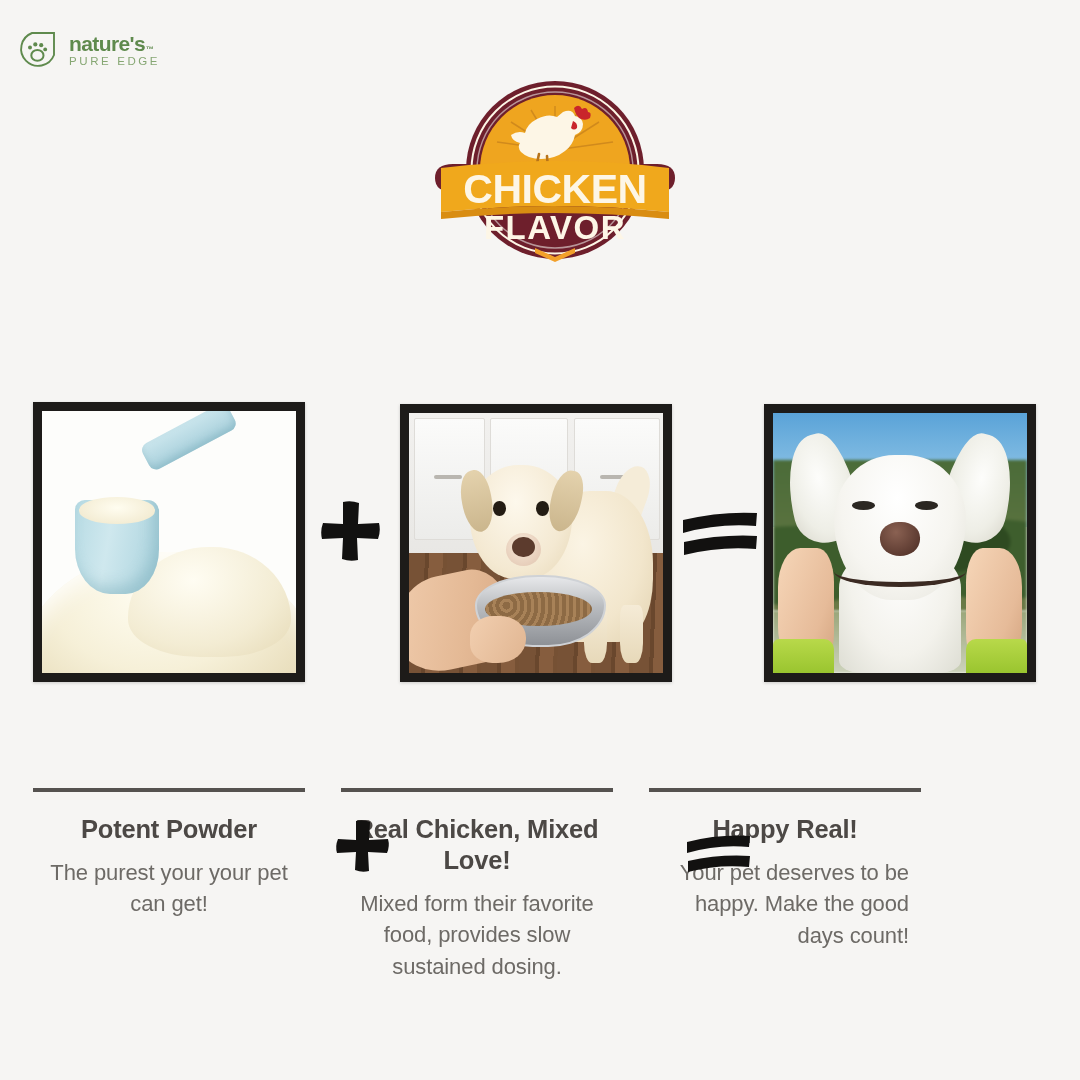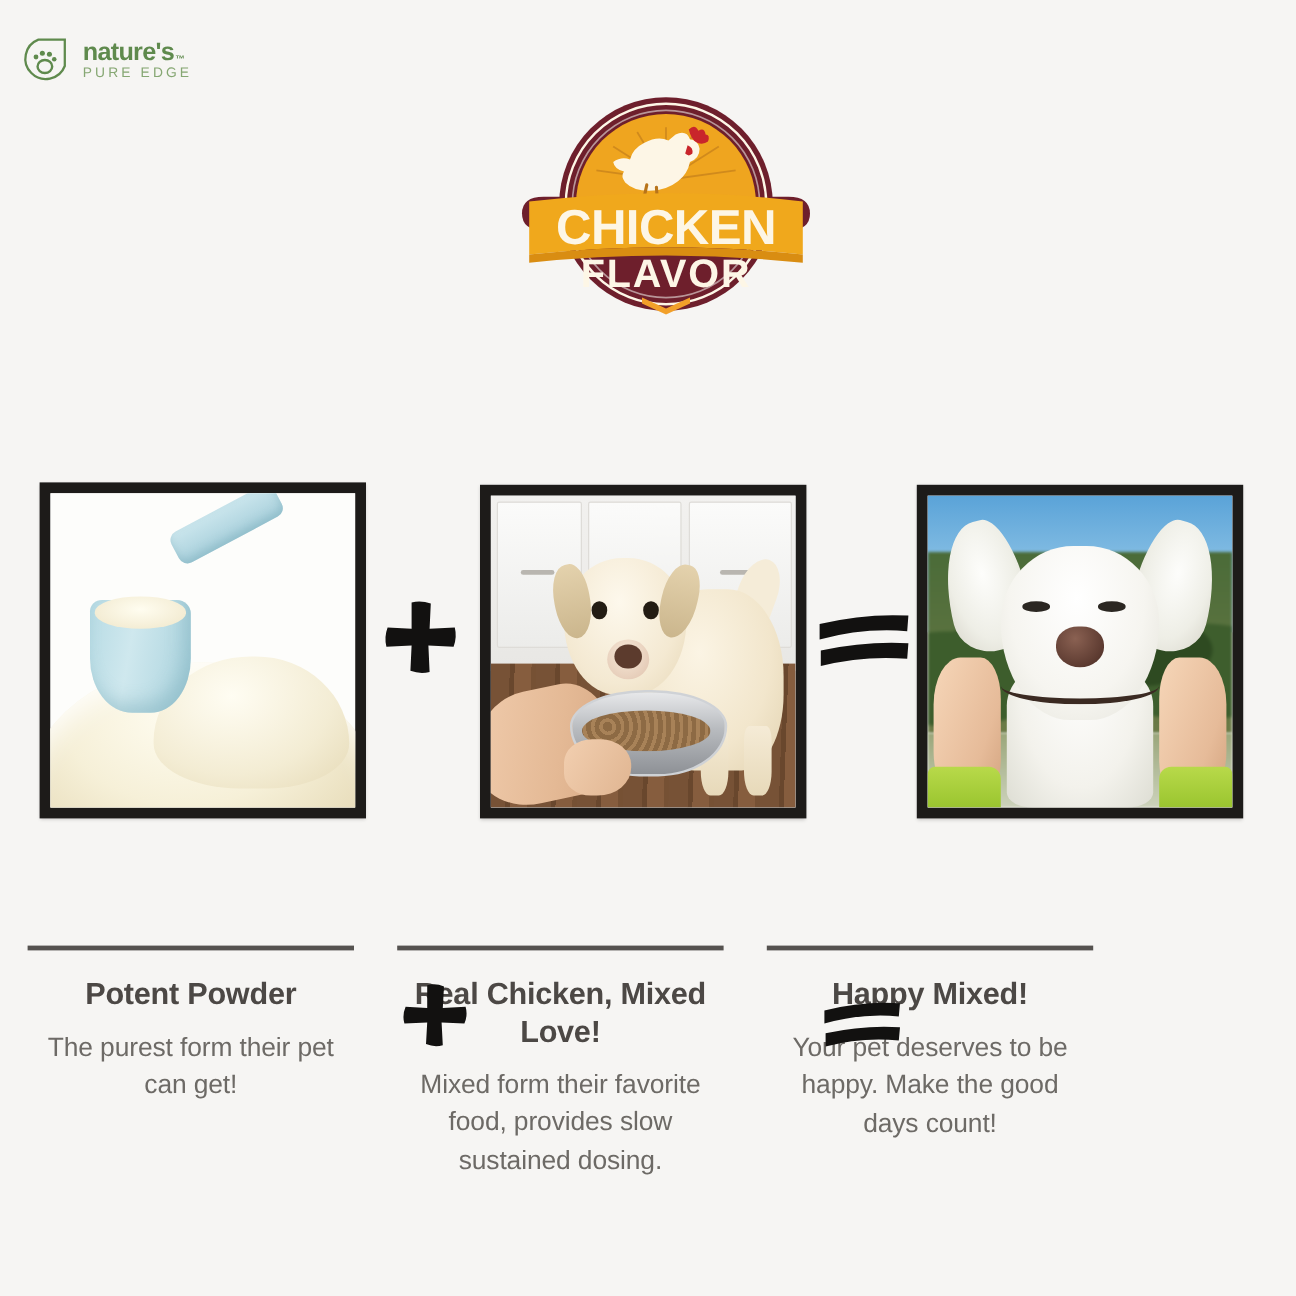--- a/index.html
+++ b/index.html
@@ -250,21 +250,21 @@
   .op svg { display:block; }
   #op-plus-top { left:318px; top:498px; width:66px; height:66px; }
   #op-equals-top { left:680px; top:508px; width:80px; height:50px; }
   #op-plus-bottom { left:334px; top:818px; width:58px; height:58px; }
   #op-equals-bottom { left:684px; top:832px; width:68px; height:42px; }
 
   
   #caption-row {
     position: absolute;
     top: 788px;
-    left: 5px;
+    left: 15px;
     width: 879px;
     display: flex;
   }
   .caption-col {
     width: 360px;
     box-sizing: border-box;
     text-align: center;
     padding: 0 18px;
   }
   .cap-rule {
@@ -282,21 +282,21 @@
     letter-spacing: -0.2px;
   }
   .cap-body {
     font-size: 22px;
     color: #6d6a66;
     line-height: 1.42;
     letter-spacing: -0.1px;
   }
   .caption-col.c1 .cap-body { padding: 0 4px; }
   .caption-col.c2 .cap-body { padding: 0 14px; }
-  .caption-col.c3 .cap-body { padding: 0 12px; }
+  .caption-col.c3 .cap-body { padding: 0 12px; text-align: right; }
 </style>
 </head>
 <body>
 
 <div id="brand-logo">
   <span>
     <svg id="brand-mark" viewBox="0 0 46 46" aria-hidden="true">
       <path d="M40 5 L40 27 A17 17 0 1 1 18 5 Z" fill="none" stroke="#5f8a4d" stroke-width="1.9"></path>
       <circle cx="16" cy="19.5" r="2.0" fill="#5f8a4d"></circle>
       <circle cx="21.3" cy="16.4" r="2.1" fill="#5f8a4d"></circle>
@@ -426,30 +426,30 @@
   <svg viewBox="0 0 80 50" aria-hidden="true">
     <path d="M3 12 q38 -9 74 -7 l-1 13 q-37 -3 -73 7 Z" fill="#121110"></path>
     <path d="M4 34 q38 -8 73 -6 l-1 13 q-36 -3 -72 6 Z" fill="#121110"></path>
   </svg>
 </div>
 
 <div id="caption-row">
   <div class="caption-col c1">
     <div class="cap-rule"></div>
     <div class="cap-title">Potent Powder</div>
-    <div class="cap-body">The purest form their pet can get!</div>
+    <div class="cap-body">The purest your your pet can get!</div>
   </div>
   <div class="caption-col c2">
     <div class="cap-rule"></div>
     <div class="cap-title">Real Chicken, Mixed Love!</div>
     <div class="cap-body">Mixed form their favorite food, provides slow sustained dosing.</div>
   </div>
   <div class="caption-col c3">
     <div class="cap-rule"></div>
-    <div class="cap-title">Happy Mixed!</div>
+    <div class="cap-title">Happy Real!</div>
     <div class="cap-body">Your pet deserves to be happy. Make the good days count!</div>
   </div>
 </div>
 
 <div class="op" id="op-plus-bottom">
   <svg viewBox="0 0 58 58" aria-hidden="true">
     <path d="M22 3 q7 -2 14 1 l-1 18 l19 -1 q2 7 -1 14 l-19 -1 l1 19 q-7 2 -14 -1 l1 -18 l-19 1 q-2 -7 1 -14 l18 1 Z" fill="#121110"></path>
   </svg>
 </div>
 <div class="op" id="op-equals-bottom">

